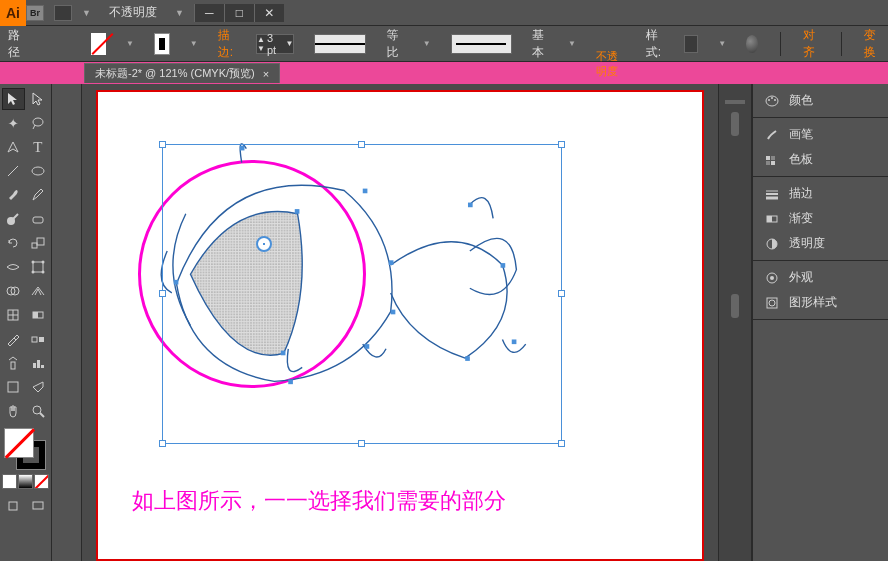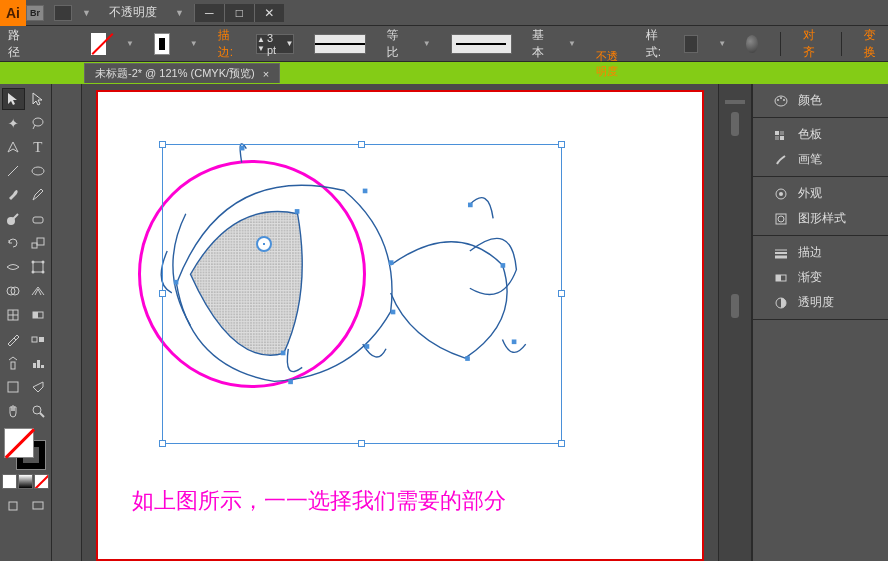--- a/index.html
+++ b/index.html
@@ -32,21 +32,21 @@
 .profile-label { color: #ddd; font-size: 12px; }
 .opacity-label { color: #ff7f00; font-size: 11px; cursor: pointer; margin-top: 40px; }
 .style-label { color: #ddd; font-size: 12px; }
 .align-label { color: #ff7f00; font-size: 12px; }
 .trans-label { color: #ff7f00; font-size: 12px; }
 .ctrl-mini { width: 20px; height: 18px; background: #3a3a3a; border: 1px solid #666; }
 .ctrl-icon { width: 18px; height: 18px; border-radius: 50%; background: radial-gradient(circle at 35% 35%, #888, #3a3a3a); }
 .sep { width: 1px; height: 24px; background: #2a2a2a; margin: 0 2px; }
 
 
-.tabbar { height: 22px; background: #84cc16; display: flex; align-items: center; padding-left: 84px; }
+.tabbar { height: 22px; background: #ec4899; display: flex; align-items: center; padding-left: 84px; }
 .doc-tab { height: 20px; background: #535353; color: #ddd; font-size: 11px; padding: 0 10px; display: flex; align-items: center; gap: 8px; border: 1px solid #666; border-bottom: none; }
 .tab-close { font-size: 11px; cursor: pointer; }
 
 
 .main { display: flex; height: calc(561px - 26px - 36px - 22px); }
 
 
 .tools { width: 52px; background: #535353; border-right: 1px solid #2a2a2a; padding: 4px 2px; display: flex; flex-direction: column; gap: 2px; }
 .tool-row { display: flex; gap: 2px; }
 .tool { width: 23px; height: 22px; display: flex; align-items: center; justify-content: center; color: #ccc; font-size: 13px; cursor: pointer; position: relative; }
@@ -77,21 +77,21 @@
 .center-ring::after { content: ''; position: absolute; inset: 5px; background: #4a90d9; }
 .caption { position: absolute; color: #ff00d4; font-size: 22px; }
 
 
 .dock-right { width: 34px; background: #434343; border-left: 1px solid #2a2a2a; border-right: 1px solid #2a2a2a; display: flex; flex-direction: column; align-items: center; padding-top: 12px; gap: 4px; }
 .dock-icon { width: 8px; height: 24px; border-radius: 3px; background: #666; }
 .dock-strip { width: 20px; height: 4px; background: #666; margin: 4px 0; }
 
 
 .panels { width: 136px; background: #535353; border-left: 1px solid #2a2a2a; display: flex; flex-direction: column; }
-.panel-group { border-bottom: 1px solid #2a2a2a; padding: 4px 9px; }
+.panel-group { border-bottom: 1px solid #2a2a2a; padding: 4px 0; }
 .panel-item { display: flex; align-items: center; gap: 8px; padding: 4px 10px; color: #ddd; font-size: 12px; cursor: pointer; }
 .panel-icon { width: 18px; height: 16px; display: flex; align-items: center; justify-content: center; flex-shrink: 0; }
 .panel-icon svg { width: 16px; height: 16px; }
 </style>
 </head>
 <body>
 
 <div class="titlebar">
   <div class="ai-logo">Ai</div>
   <div class="titlebar-right">
@@ -439,56 +439,36 @@
               <circle cx="11" cy="7" r="1" fill="#ccc"></circle>
             </svg>
           </span>
         <span>颜色</span>
       </div>
     </div>
     <div class="panel-group">
       <div class="panel-item">
         <span class="panel-icon">
             <svg viewBox="0 0 16 16">
+              <path d="M4 12 Q6 8 12 4" stroke="#ccc" fill="none" stroke-width="2"></path>
+            </svg>
+          </span>
+        <span>画笔</span>
+      </div>
+      <div class="panel-item">
+        <span class="panel-icon">
+            <svg viewBox="0 0 16 16">
               <rect x="2" y="4" width="4" height="4" fill="#ccc"></rect>
               <rect x="7" y="4" width="4" height="4" fill="#888"></rect>
               <rect x="2" y="9" width="4" height="4" fill="#888"></rect>
               <rect x="7" y="9" width="4" height="4" fill="#ccc"></rect>
             </svg>
           </span>
         <span>色板</span>
       </div>
-      <div class="panel-item">
-        <span class="panel-icon">
-            <svg viewBox="0 0 16 16">
-              <path d="M4 12 Q6 8 12 4" stroke="#ccc" fill="none" stroke-width="2"></path>
-            </svg>
-          </span>
-        <span>画笔</span>
-      </div>
-    </div>
-    <div class="panel-group">
-      <div class="panel-item">
-        <span class="panel-icon">
-            <svg viewBox="0 0 16 16">
-              <circle cx="8" cy="8" r="5" fill="none" stroke="#ccc"></circle>
-              <circle cx="8" cy="8" r="2" fill="#ccc"></circle>
-            </svg>
-          </span>
-        <span>外观</span>
-      </div>
-      <div class="panel-item">
-        <span class="panel-icon">
-            <svg viewBox="0 0 16 16">
-              <rect x="3" y="3" width="10" height="10" fill="none" stroke="#ccc"></rect>
-              <circle cx="8" cy="8" r="3" fill="none" stroke="#ccc"></circle>
-            </svg>
-          </span>
-        <span>图形样式</span>
-      </div>
     </div>
     <div class="panel-group">
       <div class="panel-item">
         <span class="panel-icon">
             <svg viewBox="0 0 16 16">
               <line x1="2" y1="5" x2="14" y2="5" stroke="#ccc"></line>
               <line x1="2" y1="8" x2="14" y2="8" stroke="#ccc" stroke-width="2"></line>
               <line x1="2" y1="12" x2="14" y2="12" stroke="#ccc" stroke-width="3"></line>
             </svg>
           </span>
@@ -506,14 +486,34 @@
       <div class="panel-item">
         <span class="panel-icon">
             <svg viewBox="0 0 16 16">
               <circle cx="8" cy="8" r="5" fill="none" stroke="#ccc"></circle>
               <path d="M8 3 A5 5 0 0 1 8 13 Z" fill="#ccc"></path>
             </svg>
           </span>
         <span>透明度</span>
       </div>
     </div>
+    <div class="panel-group">
+      <div class="panel-item">
+        <span class="panel-icon">
+            <svg viewBox="0 0 16 16">
+              <circle cx="8" cy="8" r="5" fill="none" stroke="#ccc"></circle>
+              <circle cx="8" cy="8" r="2" fill="#ccc"></circle>
+            </svg>
+          </span>
+        <span>外观</span>
+      </div>
+      <div class="panel-item">
+        <span class="panel-icon">
+            <svg viewBox="0 0 16 16">
+              <rect x="3" y="3" width="10" height="10" fill="none" stroke="#ccc"></rect>
+              <circle cx="8" cy="8" r="3" fill="none" stroke="#ccc"></circle>
+            </svg>
+          </span>
+        <span>图形样式</span>
+      </div>
+    </div>
   </div>
 </div>
 
 </body></html>

